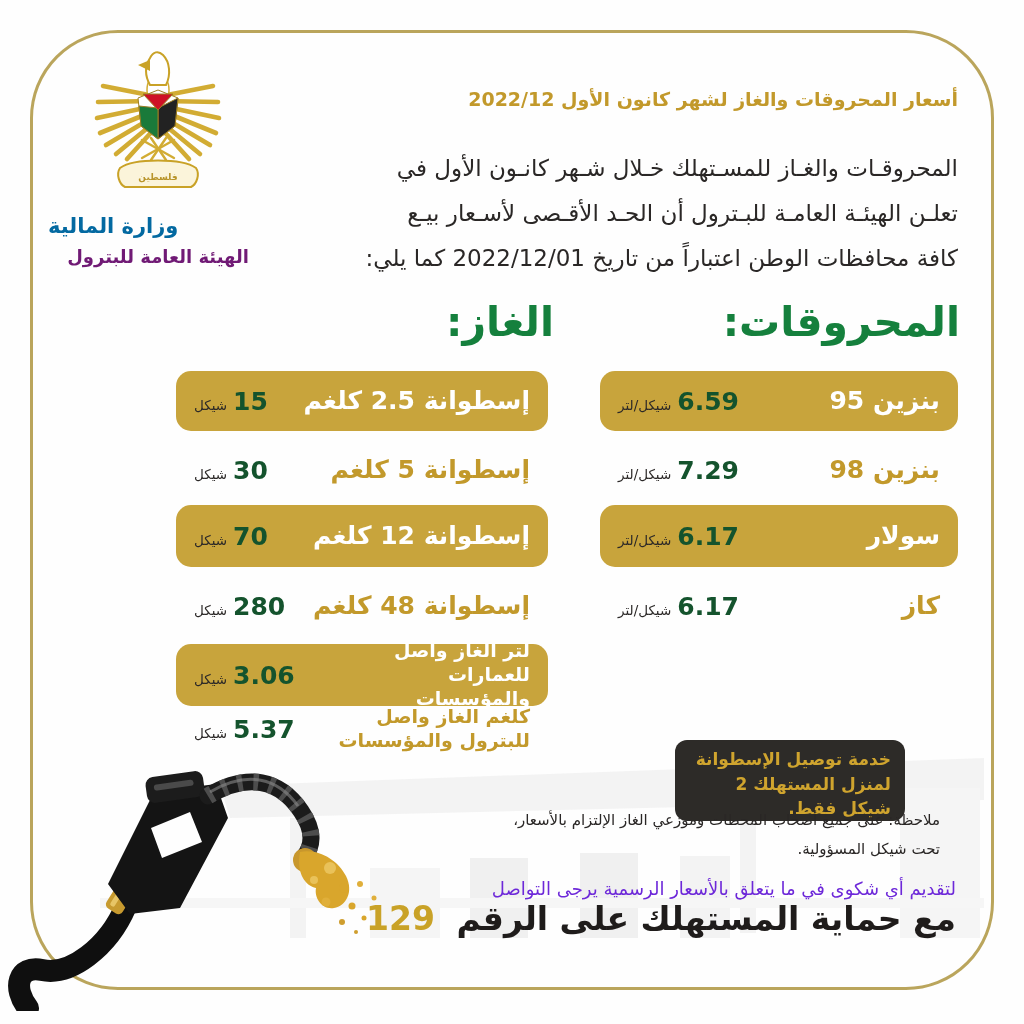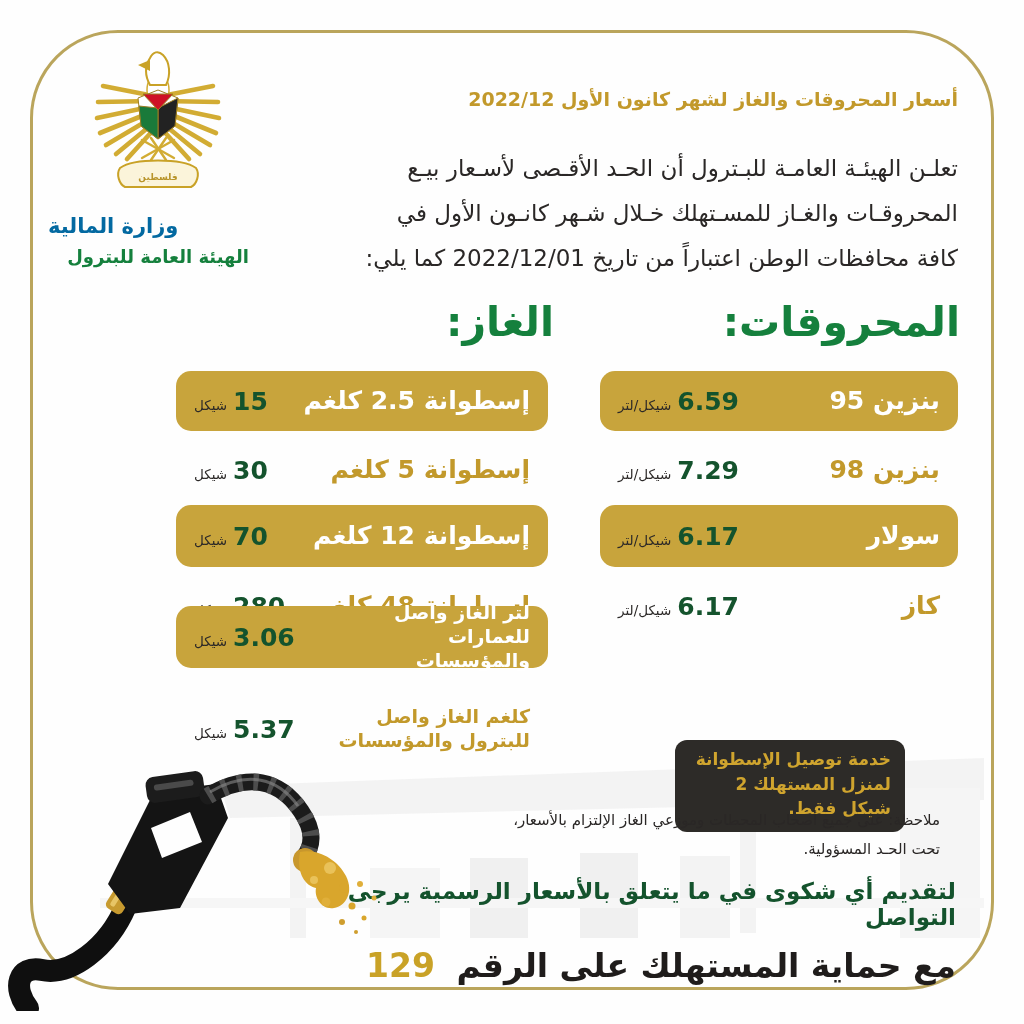--- a/index.html
+++ b/index.html
@@ -13,21 +13,21 @@
   
   .station{position:absolute; left:40px; top:748px; width:944px; height:225px; z-index:1; opacity:.45;}
 
   .content{position:absolute; inset:0; z-index:3;}
 
   
   .emblem{position:absolute; left:92px; top:46px;}
   .ministry{position:absolute; left:48px; top:214px; width:220px; 
             font-size:21px; font-weight:bold; color:#0369a1;}
   .authority{position:absolute; left:48px; top:246px; width:220px; text-align:center;
-             font-size:18px; font-weight:bold; color:#15803d;}
+             font-size:18px; font-weight:bold; color:#701a75;}
 
   
   .title{position:absolute; right:66px; top:88px; width:720px; text-align:right; direction:rtl;
          font-size:19px; font-weight:bold; color:#c2992b; white-space:nowrap;}
   .intro{position:absolute; right:66px; top:146px; width:700px; text-align:right; direction:rtl;
          font-size:23px; line-height:45px; color:#2a2726;}
 
   
   .section-heading{position:absolute; direction:rtl; font-size:41px; font-weight:bold; color:#15803d;}
   .heading-fuels{right:64px; top:298px;margin-left:40px;}
@@ -41,31 +41,31 @@
   .price-row.pill{background:#c8a43c;}
   .price-row .row-label{font-size:25px; font-weight:bold; color:#c2992b; line-height:1.25;}
   .price-row.pill .row-label{color:#ffffff;}
   .price-row .row-label.small{font-size:19px; width:60%;}
   .price-group{margin-inline-start:auto; direction:rtl; display:flex; align-items:baseline; gap:6px; flex:none;}
   .price-num{font-size:25px; font-weight:bold; color:#14532d; font-style:normal;}
   .price-unit{font-size:13.5px; color:#2b2827; font-style:normal;}
 
   
   .delivery-box{position:absolute; left:675px; top:740px; width:230px; min-height:56px; box-sizing:border-box;
-                background:#2d2b28; border-radius:12px; padding:7px 14px 11px;
+                background:#2d2b28; border-radius:12px; padding:7px 14px 0;
                 text-align:right; direction:rtl; color:#cfa42e; font-size:17px; font-weight:bold; line-height:1.45; z-index:5;}
 
   
   .notice{position:absolute; right:84px; top:806px; width:600px; text-align:right; direction:rtl;
           font-size:15px; line-height:29px; color:#2a2726; z-index:5;}
 
   
   .footer{position:absolute; right:68px; top:878px; width:640px; text-align:right; direction:rtl; z-index:5;}
-  .footer-line1{font-size:23px; font-weight:bold; color:#14532d;}
-  .footer-line2{margin-top:16px; font-size:33px; font-weight:bold; color:#1f1c1b;}
+  .footer-line1{font-size:18px; font-weight:normal; color:#6d28d9;}
+  .footer-line2{margin-top:0; font-size:33px; font-weight:bold; color:#1f1c1b;}
   .footer-line2 .hotline{color:#c9a227; margin-inline-start:10px;}
 
   .nozzle{position:absolute; left:8px; top:756px; z-index:6;}
 </style>
 </head>
 <body>
 
 <div class="stage">
 
   <svg class="station" viewBox="0 0 944 225">
@@ -126,22 +126,22 @@
 
       <path d="M28 122 C 42 112 90 112 104 122 C 108 128 105 138 99 141 L33 141 C 27 138 24 128 28 122 Z" fill="#fbf4da" stroke="#c9a227" stroke-width="2"></path>
       <text x="66" y="134" text-anchor="middle" font-size="9" font-weight="bold" fill="#b8942a">فلسطين</text>
     </svg>
 
     <div class="ministry">وزارة المالية</div>
     <div class="authority">الهيئة العامة للبترول</div>
 
     <div class="title">أسعار المحروقات والغاز لشهر كانون الأول 2022/12</div>
     <div class="intro">
+      <div>المحروقـات والغـاز للمسـتهلك خـلال شـهر كانـون الأول في</div>
       <div>تعلـن الهيئـة العامـة للبـترول أن الحـد الأقـصى لأسـعار بيـع</div>
-      <div>المحروقـات والغـاز للمسـتهلك خـلال شـهر كانـون الأول في</div>
       <div>كافة محافظات الوطن اعتباراً من تاريخ 2022/12/01 كما يلي:</div>
     </div>
 
     <div class="section-heading heading-fuels">المحروقات:</div>
     <div class="section-heading heading-gas">الغاز:</div>
 
     <div class="price-row pill col-fuels" style="top:371px; height:60px;">
       <span class="row-label">بنزين 95</span>
       <span class="price-group">
         <i class="price-num">6.59</i>
@@ -191,21 +191,21 @@
         <i class="price-unit">شيكل</i>
       </span>
     </div>
     <div class="price-row col-gas" style="top:579px; height:54px;">
       <span class="row-label">إسطوانة 48 كلغم</span>
       <span class="price-group">
         <i class="price-num">280</i>
         <i class="price-unit">شيكل</i>
       </span>
     </div>
-    <div class="price-row pill col-gas" style="top:606px; height:62px;margin-left:31px;">
+    <div class="price-row pill col-gas" style="top:644px; height:62px;margin-left:31px;">
       <span class="row-label small">لتر الغاز واصل للعمارات والمؤسسات</span>
       <span class="price-group">
         <i class="price-num">3.06</i>
         <i class="price-unit">شيكل</i>
       </span>
     </div>
     <div class="price-row col-gas" style="top:700px; height:58px;">
       <span class="row-label small">كلغم الغاز واصل للبترول والمؤسسات</span>
       <span class="price-group">
         <i class="price-num">5.37</i>
@@ -213,21 +213,21 @@
       </span>
     </div>
 
     <div class="delivery-box">
       <div>خدمة توصيل الإسطوانة</div>
       <div>لمنزل المستهلك 2 شيكل فقط.</div>
     </div>
 
     <div class="notice">
       <div>ملاحظة: على جميع أصحاب المحطات وموزعي الغاز الإلتزام بالأسعار،</div>
-      <div>تحت الحـد المسؤولية.</div>
+      <div>تحت شيكل المسؤولية.</div>
     </div>
 
     <div class="footer">
       <div class="footer-line1">لتقديم أي شكوى في ما يتعلق بالأسعار الرسمية يرجى التواصل</div>
       <div class="footer-line2">
         <span>مع حماية المستهلك على الرقم</span>
         <span class="hotline">129</span>
       </div>
     </div>
 

